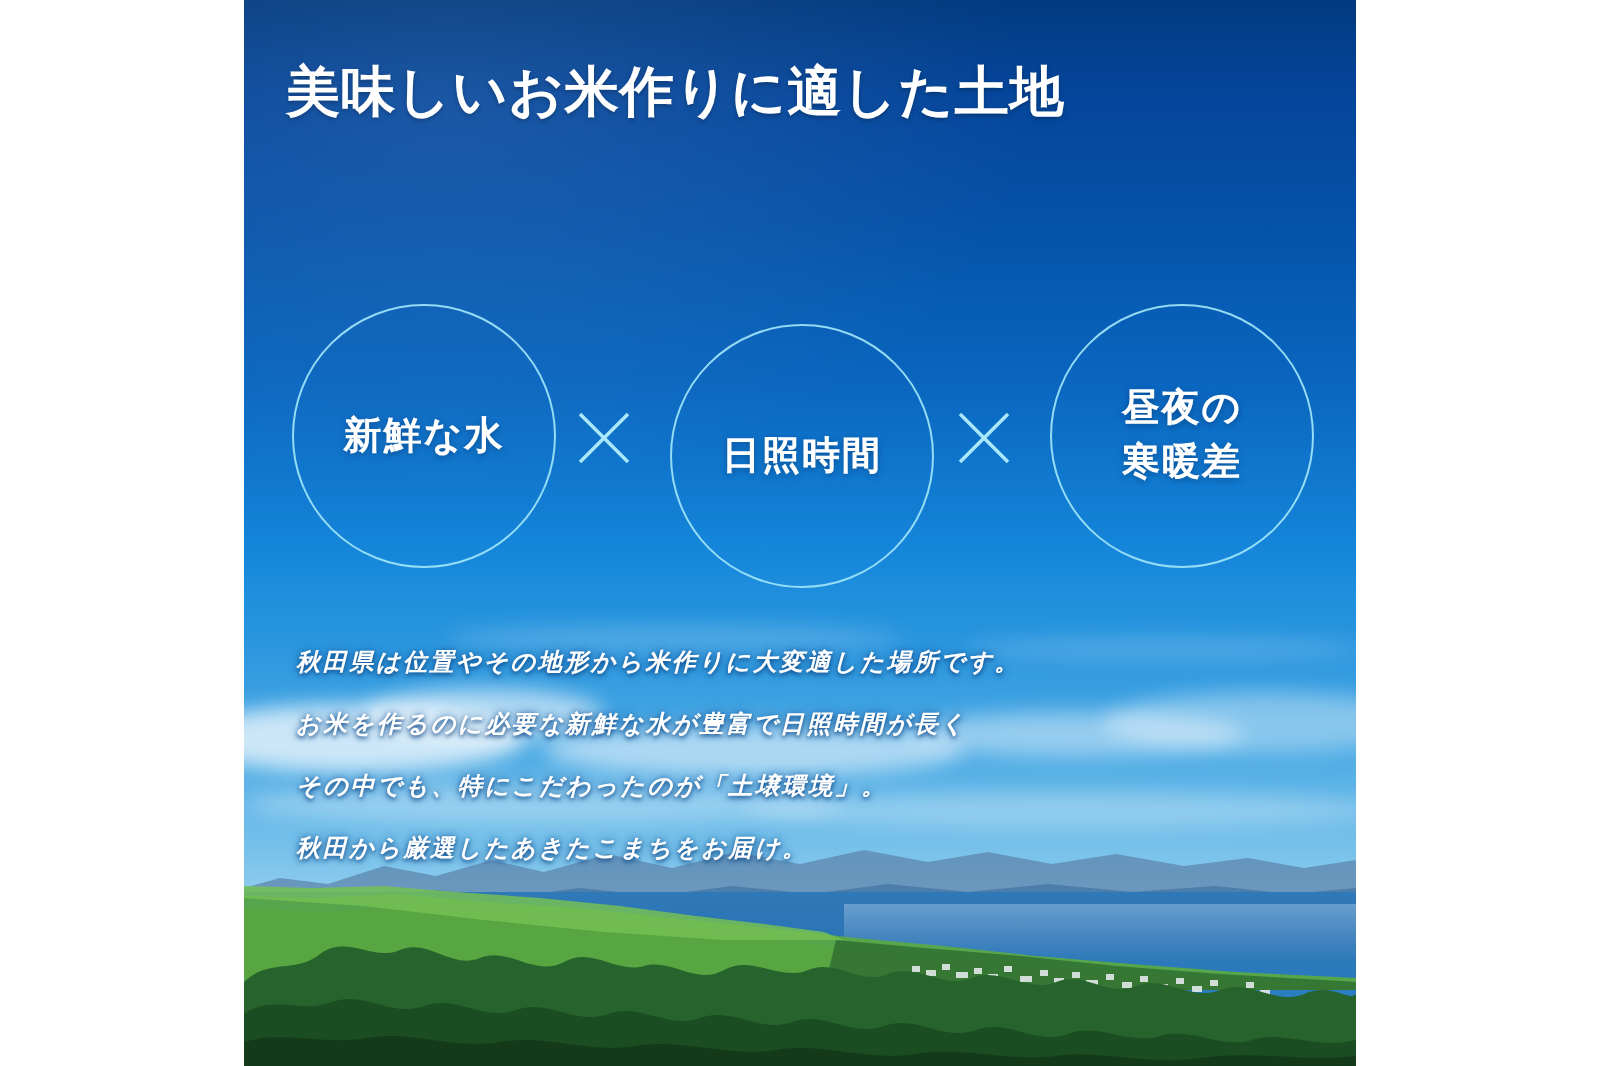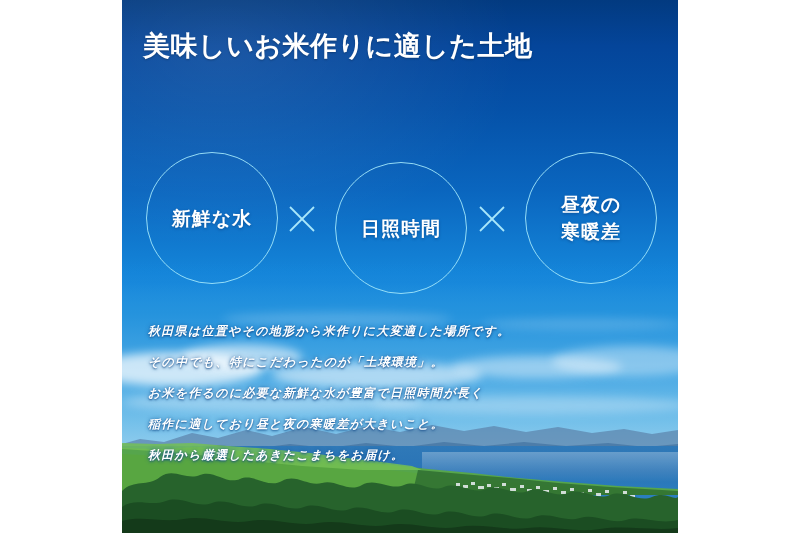--- a/index.html
+++ b/index.html
@@ -345,23 +345,22 @@
         </svg>
       </div>
       <div class="circle k3">
         <span style="white-space:pre-line">昼夜の
 寒暖差</span>
       </div>
     </div>
 
     <div class="body-copy">
       <div>秋田県は位置やその地形から米作りに大変適した場所です。</div>
+      <div>お米を作るのに必要な新鮮な水が豊富で日照時間が長く</div>
       <div>その中でも、特にこだわったのが「土壌環境」。</div>
-      <div>お米を作るのに必要な新鮮な水が豊富で日照時間が長く</div>
-      <div>稲作に適しており昼と夜の寒暖差が大きいこと。</div>
       <div>秋田から厳選したあきたこまちをお届け。</div>
     </div>
 
   </div>
 
   <div class="margin-left"></div>
   <div class="margin-right"></div>
 
 </div>
 

